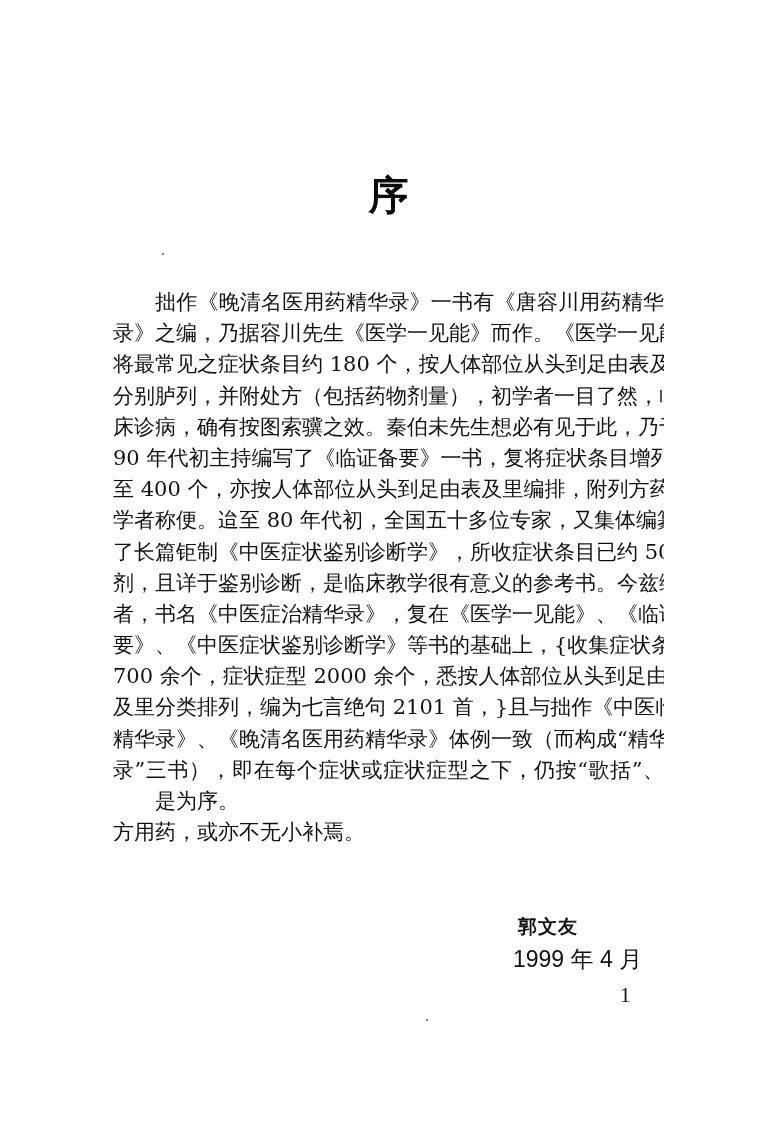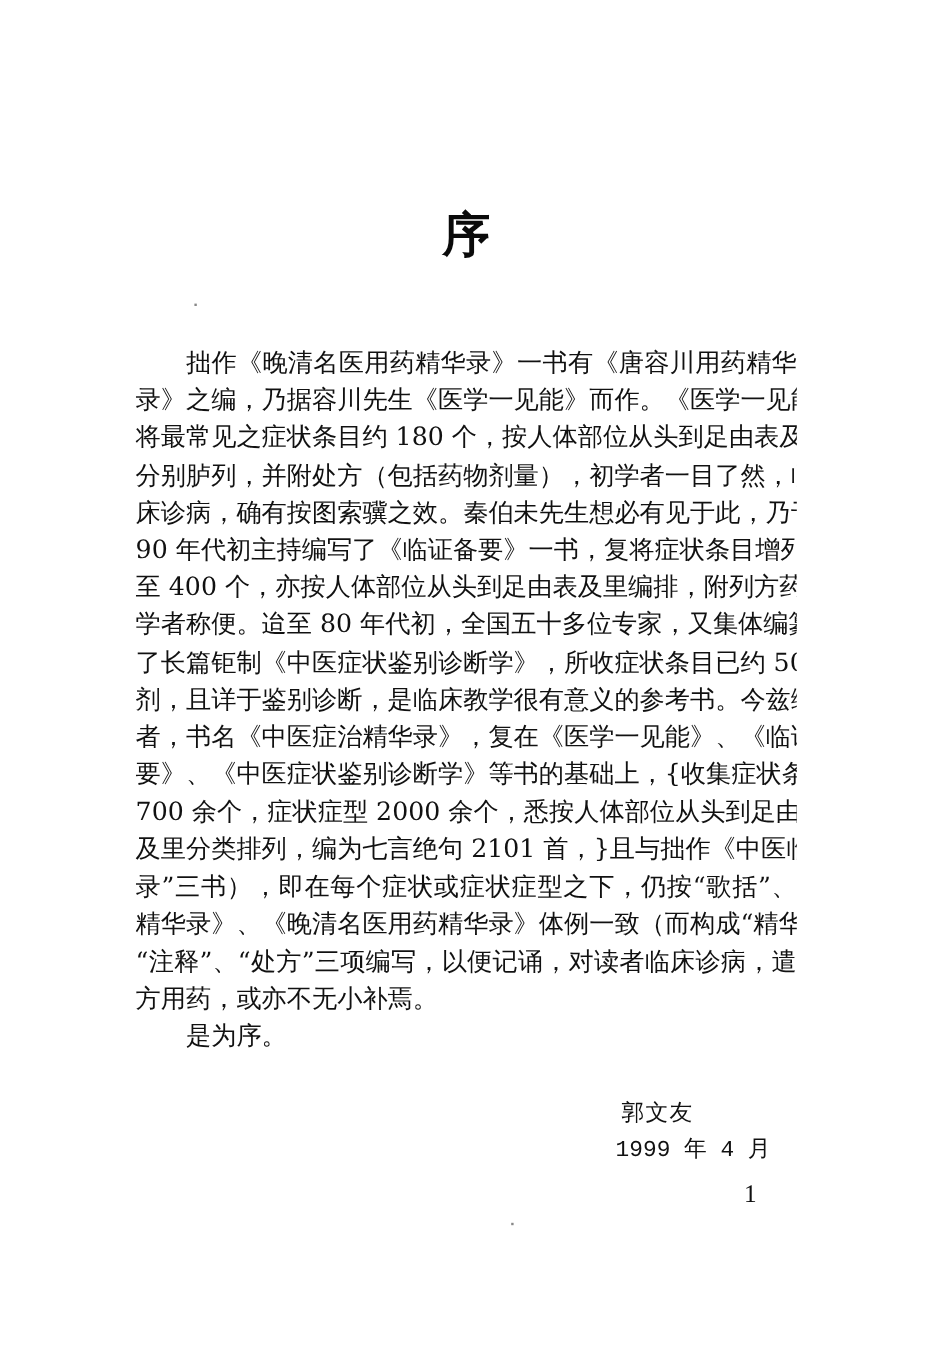--- a/index.html
+++ b/index.html
@@ -51,29 +51,29 @@
       padding-left: 42px;
     }
     .line.last {
       text-align-last: left;
     }
     .signature {
       position: absolute;
       left: 518px;
       top: 914px;
       font-size: 19px;
-      font-weight: normal;
+      font-weight: bold;
       letter-spacing: 1px;
     }
     .date {
       position: absolute;
       left: 513px;
       top: 944px;
-      font-size: 19px;
-      font-family: Liberation Mono, monospace;
+      font-size: 23px;
+      font-family: Liberation Sans, sans-serif;
     }
     .page-number {
       position: absolute;
       left: 620px;
       top: 983px;
       font-size: 21px;
       font-family: "Liberation Serif", serif;
     }
   </style>
 </head>
@@ -93,23 +93,22 @@
     <div class="line">床诊病，确有按图索骥之效。秦伯未先生想必有见于此，乃于</div>
     <div class="line">90 年代初主持编写了《临证备要》一书，复将症状条目增列</div>
     <div class="line">至 400 个，亦按人体部位从头到足由表及里编排，附列方药，</div>
     <div class="line">学者称便。迨至 80 年代初，全国五十多位专家，又集体编纂</div>
     <div class="line">了长篇钜制《中医症状鉴别诊断学》，所收症状条目已约 500</div>
     <div class="line">剂，且详于鉴别诊断，是临床教学很有意义的参考书。今兹编</div>
     <div class="line">者，书名《中医症治精华录》，复在《医学一见能》、《临证备</div>
     <div class="line">要》、《中医症状鉴别诊断学》等书的基础上，{收集症状条目</div>
     <div class="line">700 余个，症状症型 2000 余个，悉按人体部位从头到足由表</div>
     <div class="line">及里分类排列，编为七言绝句 2101 首，}且与拙作《中医临证</div>
+    <div class="line">精华录》、《晚清名医用药精华录》体例一致（而构成“精华</div>
     <div class="line">录”三书），即在每个症状或症状症型之下，仍按“歌括”、</div>
-    <div class="line">精华录》、《晚清名医用药精华录》体例一致（而构成“精华</div>
-    <div class="line">“注释”、“处方”三项编写，以便记诵，对读者临床诊病，遣</div>
+    <div class="line indent last">是为序。</div>
     <div class="line last">方用药，或亦不无小补焉。</div>
-    <div class="line indent last">是为序。</div>
   </div>
 
   <div class="signature">郭文友</div>
   <div class="date">1999 年 4 月</div>
   <div class="page-number">1</div>
 </div>
 
 </body></html>

